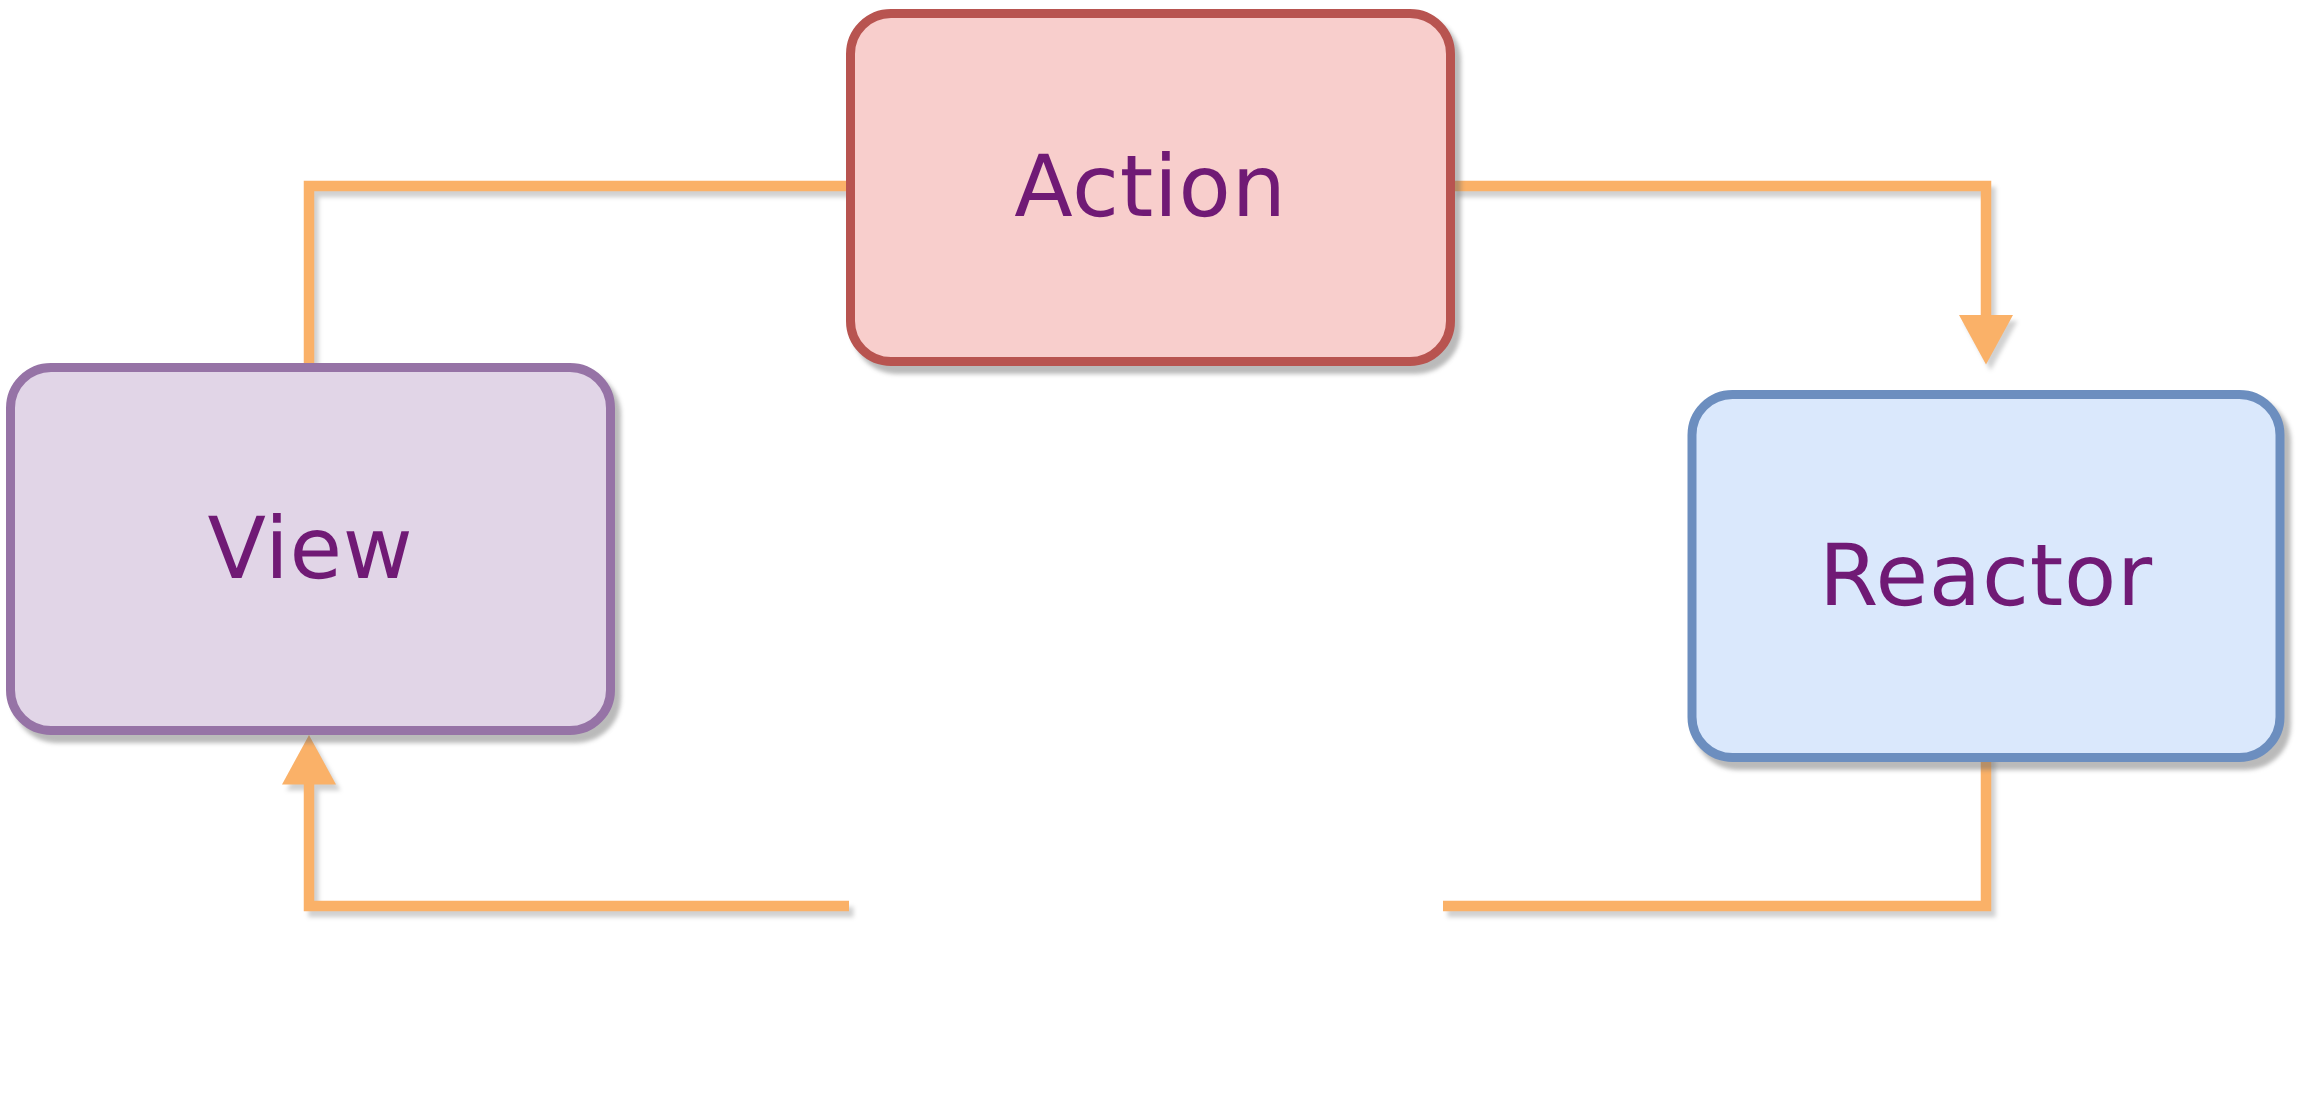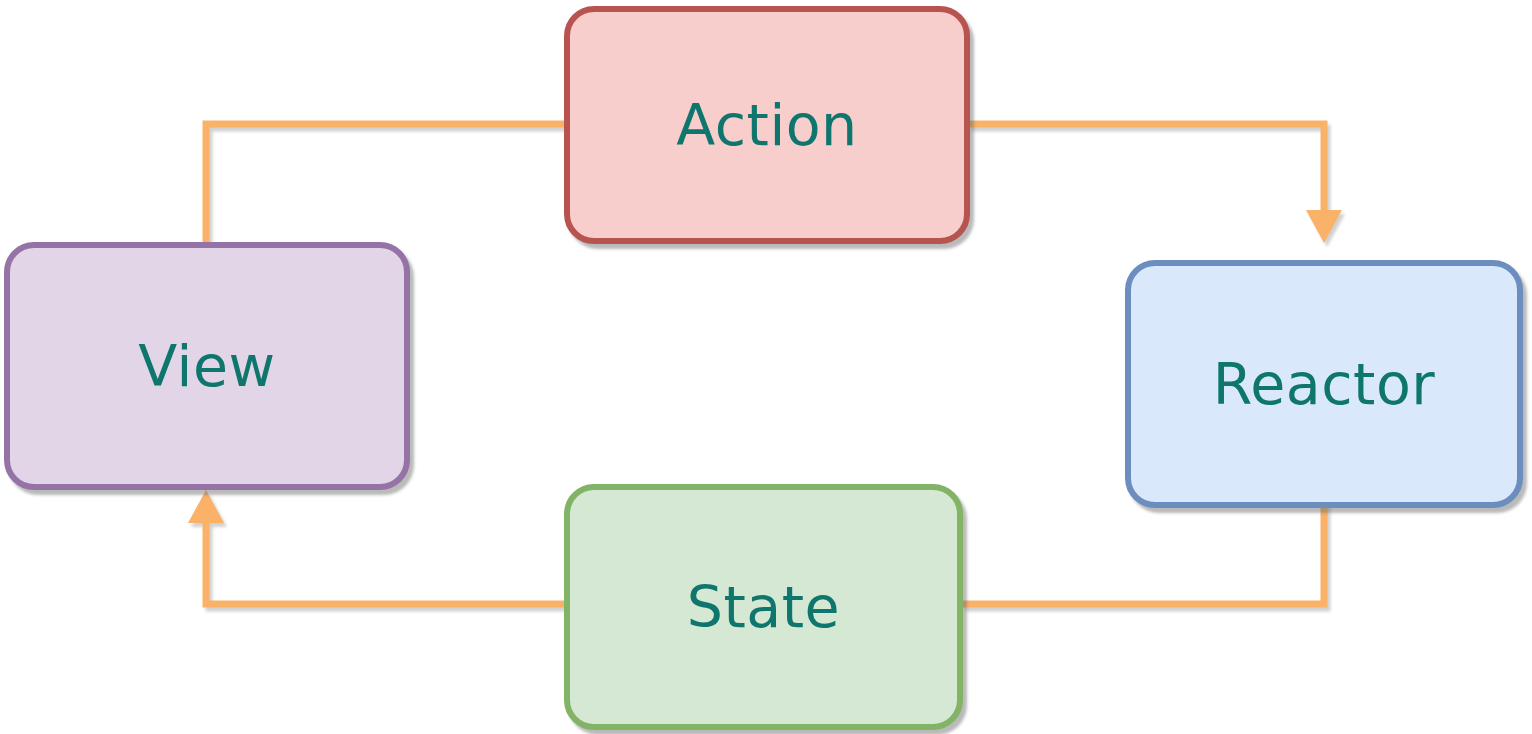--- a/index.html
+++ b/index.html
@@ -33,21 +33,21 @@
     box-sizing: border-box;
     border: 6px solid #000;
     border-radius: 30px;
     display: flex;
     align-items: center;
     justify-content: center;
     box-shadow: 4px 5px 3px rgba(102,102,102,0.45);
   }
   .node-label {
     font-size: 57px;
-    color: #0f766e;
+    color: #701a75;
     letter-spacing: 0.5px;
     white-space: nowrap;
   }
   .node-action  { left: 564px; top: 6px;   width: 406px; height: 238px; }
   .node-reactor { left: 1125px; top: 242px; width: 398px; height: 248px; }
   .node-view    { left: 4px;   top: 242px; width: 406px; height: 248px; }
   .node-state   { left: 564px; top: 484px; width: 399px; height: 246px; }
 </style>
 </head>
 <body>
@@ -72,17 +72,14 @@
   </div>
 
   <div class="node node-reactor" style="background-color: rgb(218, 232, 252); border-color: rgb(108, 142, 191); margin-top: 18px;">
     <span class="node-label">Reactor</span>
   </div>
 
   <div class="node node-view" style="background-color: rgb(225, 213, 231); border-color: rgb(150, 115, 166);">
     <span class="node-label">View</span>
   </div>
 
-  <div class="node node-state" style="background-color: rgb(213, 232, 212); border-color: rgb(130, 179, 102);">
-    <span class="node-label">State</span>
-  </div>
 
 </div>
 
 </body></html>

